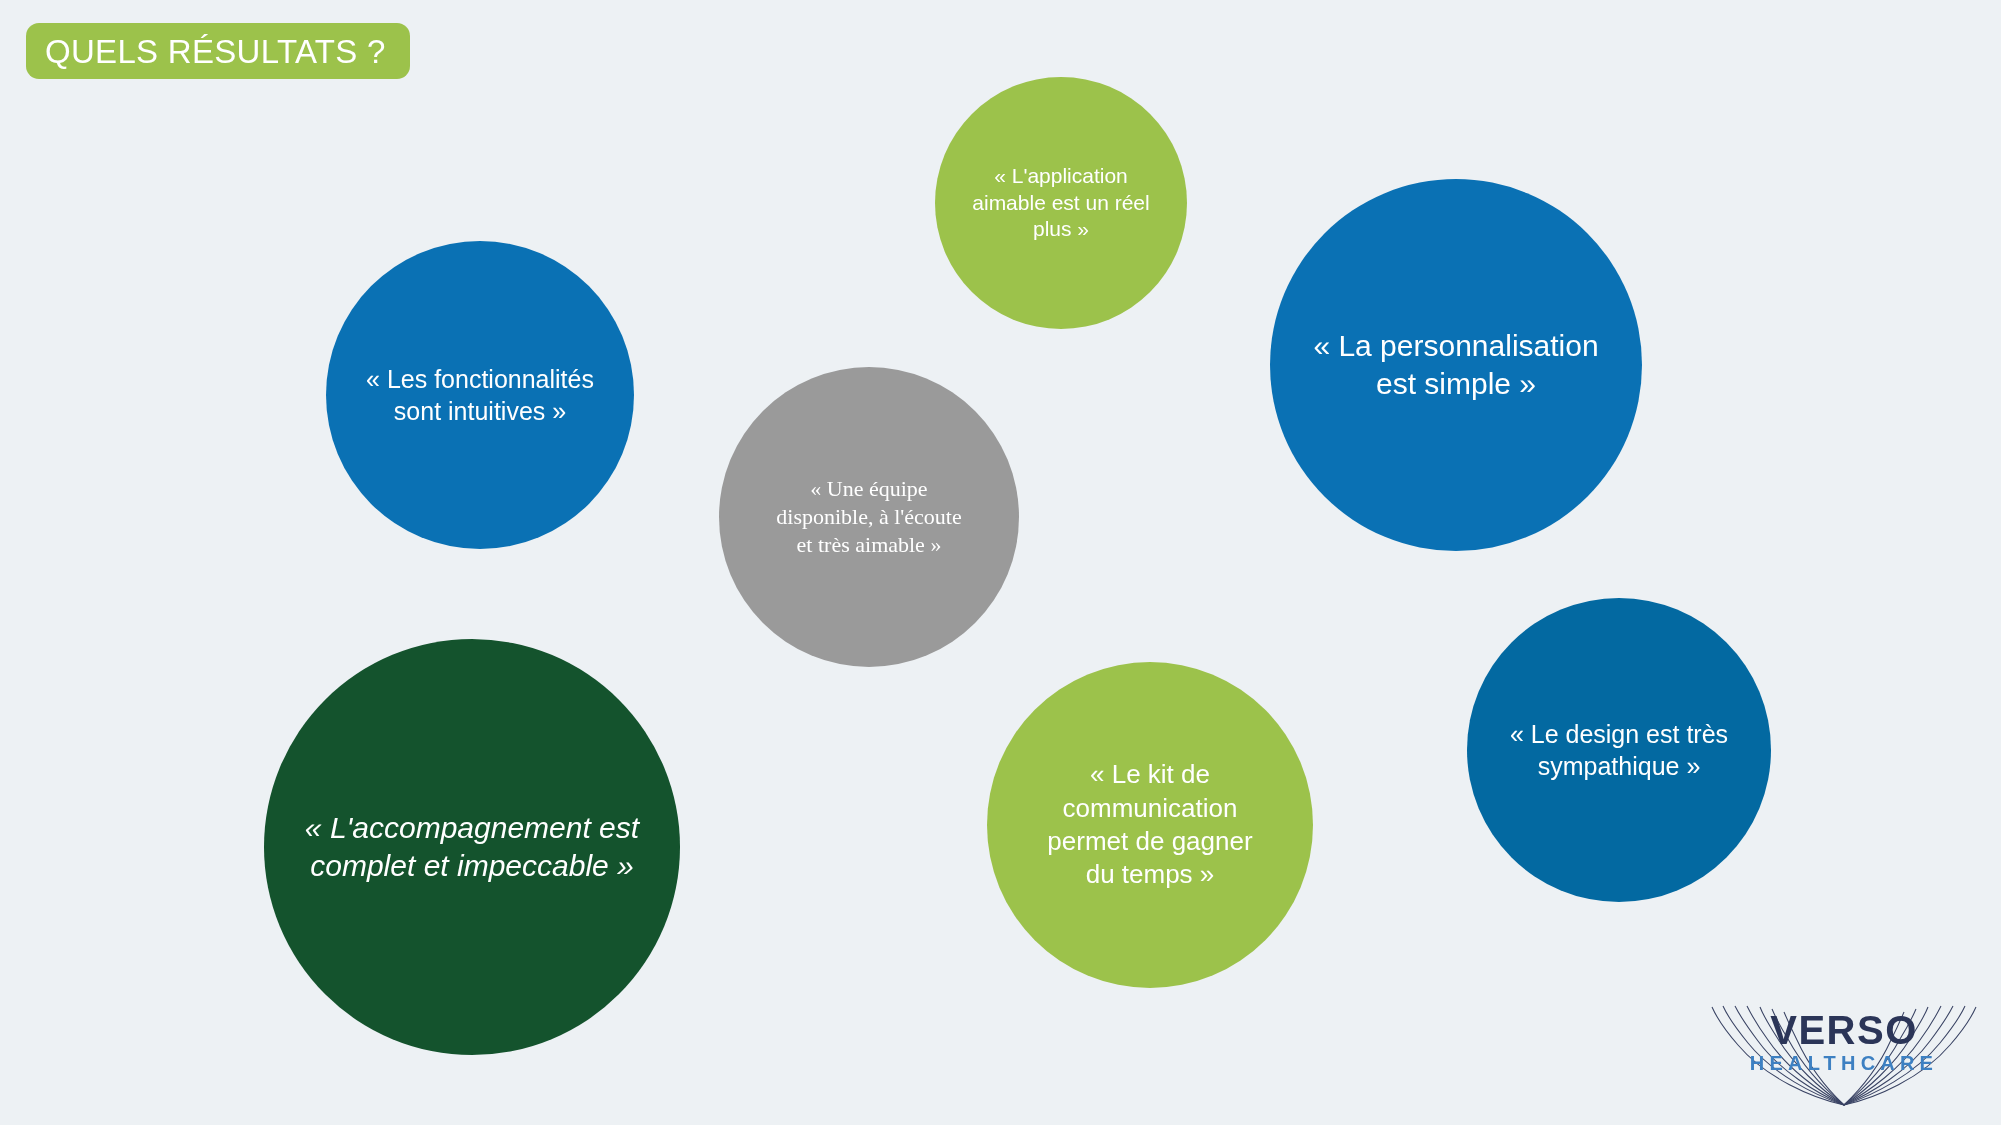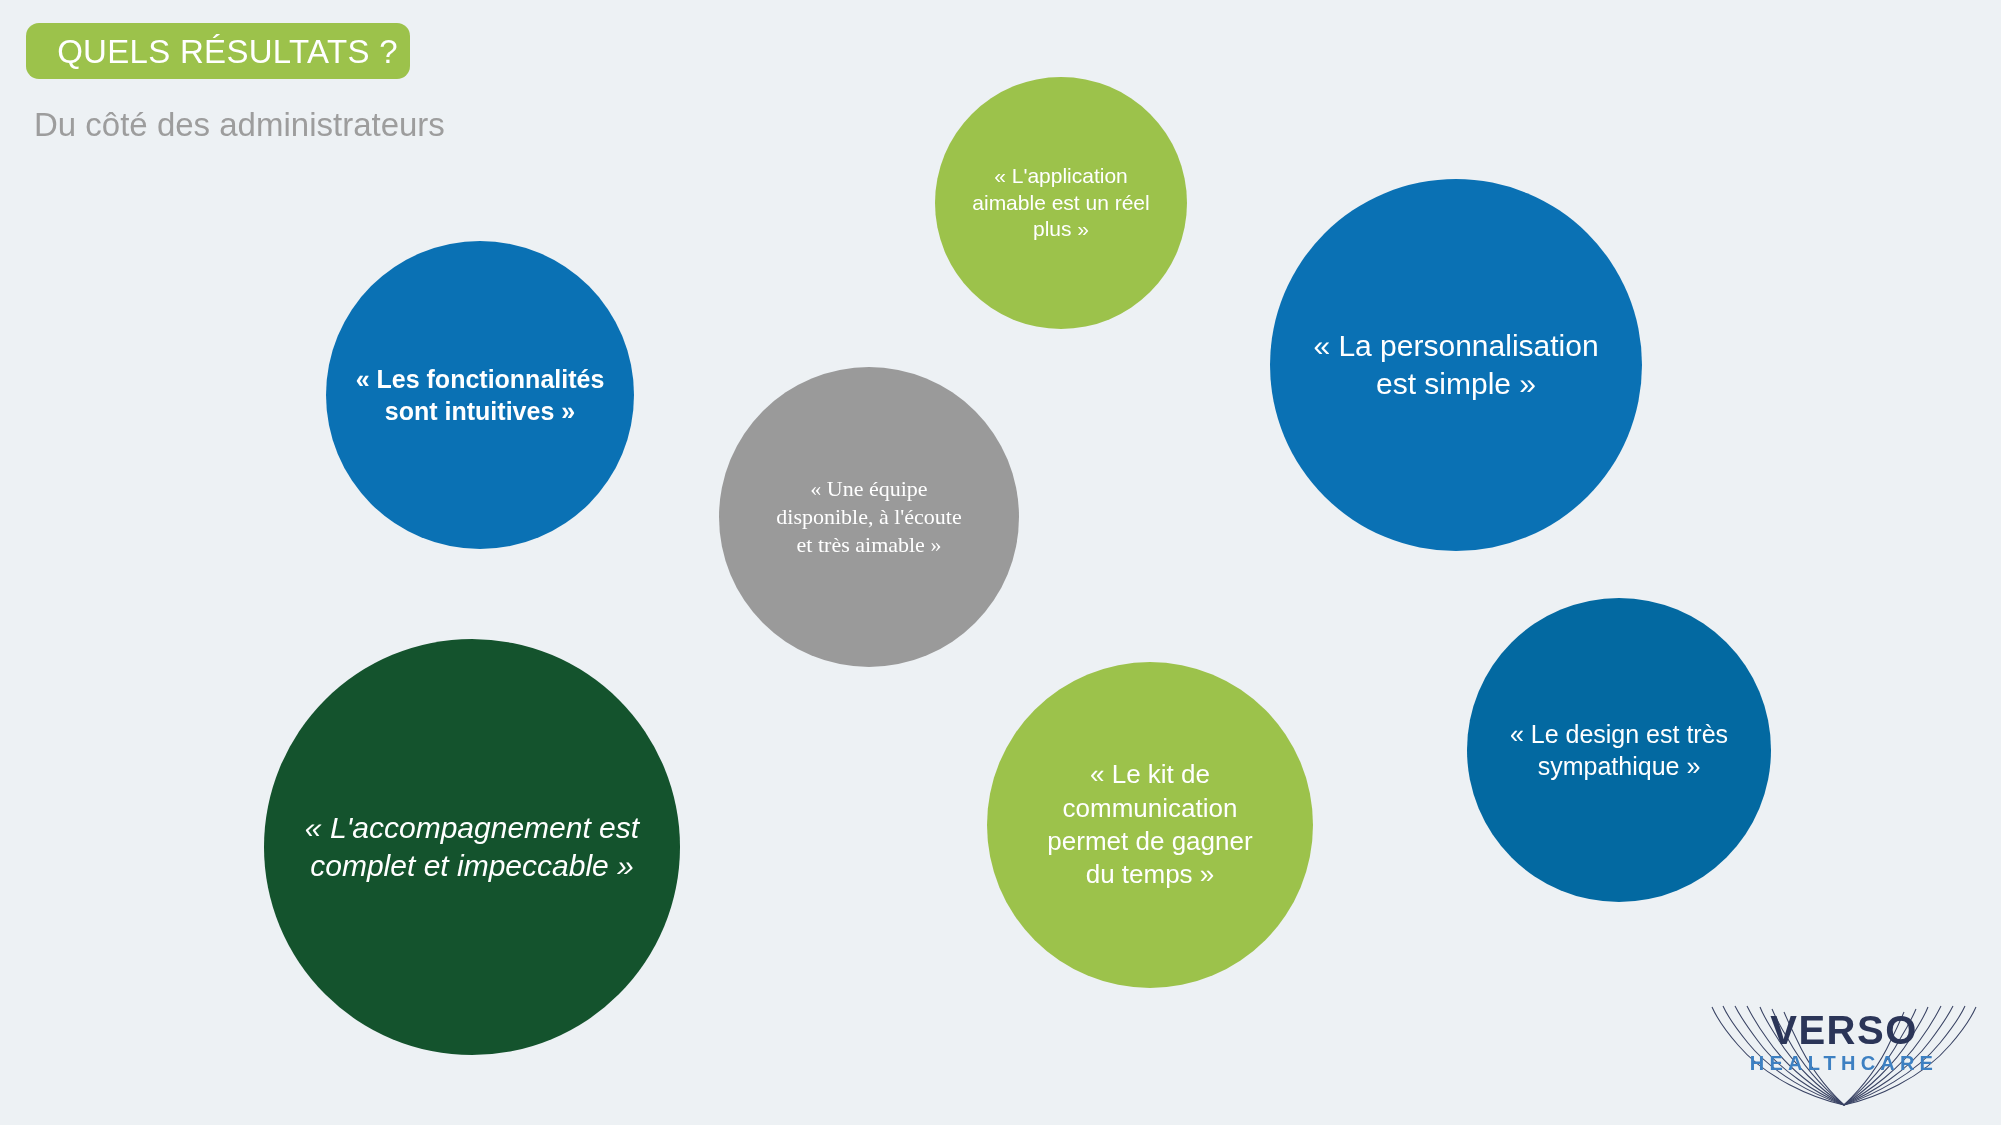--- a/index.html
+++ b/index.html
@@ -89,29 +89,28 @@
   }
   .logo svg { display: block; width: 100%; height: 100%; }
 </style>
 </head>
 <body>
 
 
 
 <div id="slide" style="background: rgb(237, 241, 244);">
 
-  <div class="title-banner" style="background: rgb(156, 194, 75); justify-content: center;">
+  <div class="title-banner" style="background: rgb(156, 194, 75);">
     <span class="title-text">QUELS RÉSULTATS ?</span>
   </div>
 
-  <div class="subtitle" style="color: rgb(157, 157, 157);">Du côté des administrateurs</div>
 
   <div id="bubble-layer">
       <div class="bubble" style="left: 326px; top: 241px; width: 308px; height: 308px; background: rgb(10, 113, 180);">
-        <span class="bubble-text" style="font-size: 25px; font-weight: bold;">« Les fonctionnalités
+        <span class="bubble-text" style="font-size: 25px;">« Les fonctionnalités
 sont intuitives »</span>
       </div>
       <div class="bubble" style="left: 935px; top: 77px; width: 252px; height: 252px; background: rgb(156, 194, 75);">
         <span class="bubble-text" style="font-size: 21px;">« L'application
 aimable est un réel
 plus »</span>
       </div>
       <div class="bubble" style="left: 1270px; top: 179px; width: 372px; height: 372px; background: rgb(10, 113, 180);">
         <span class="bubble-text" style="font-size: 30px;">« La personnalisation
 est simple »</span>

